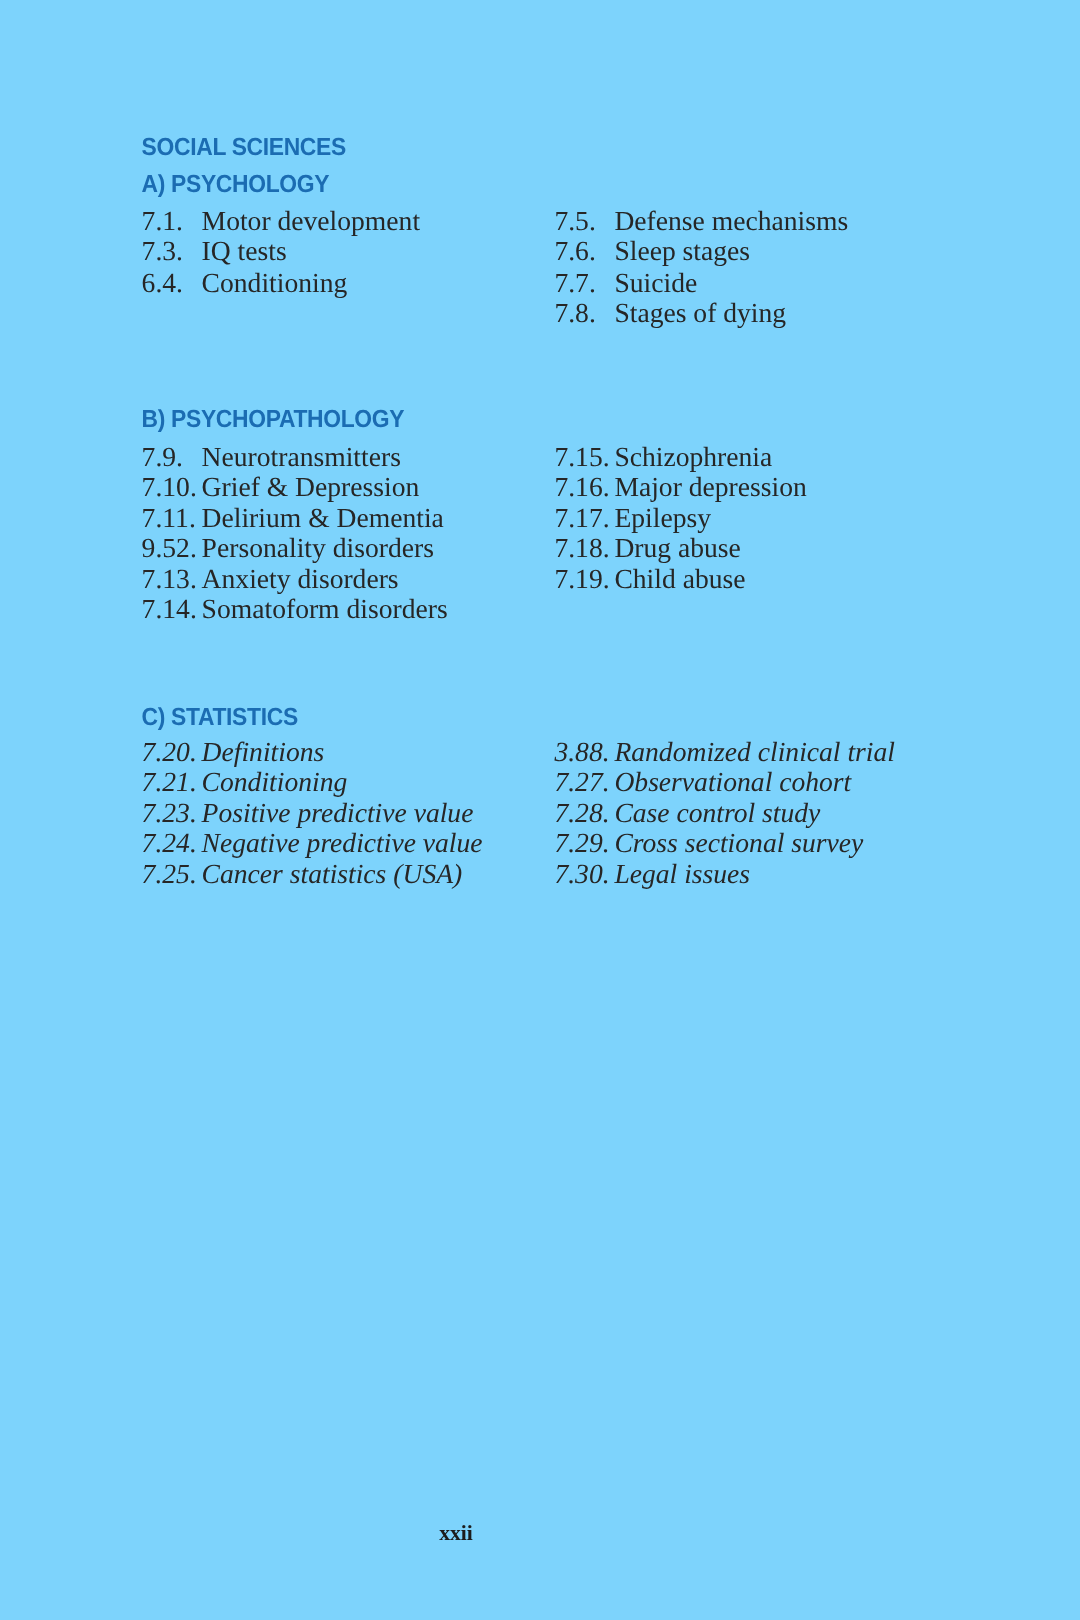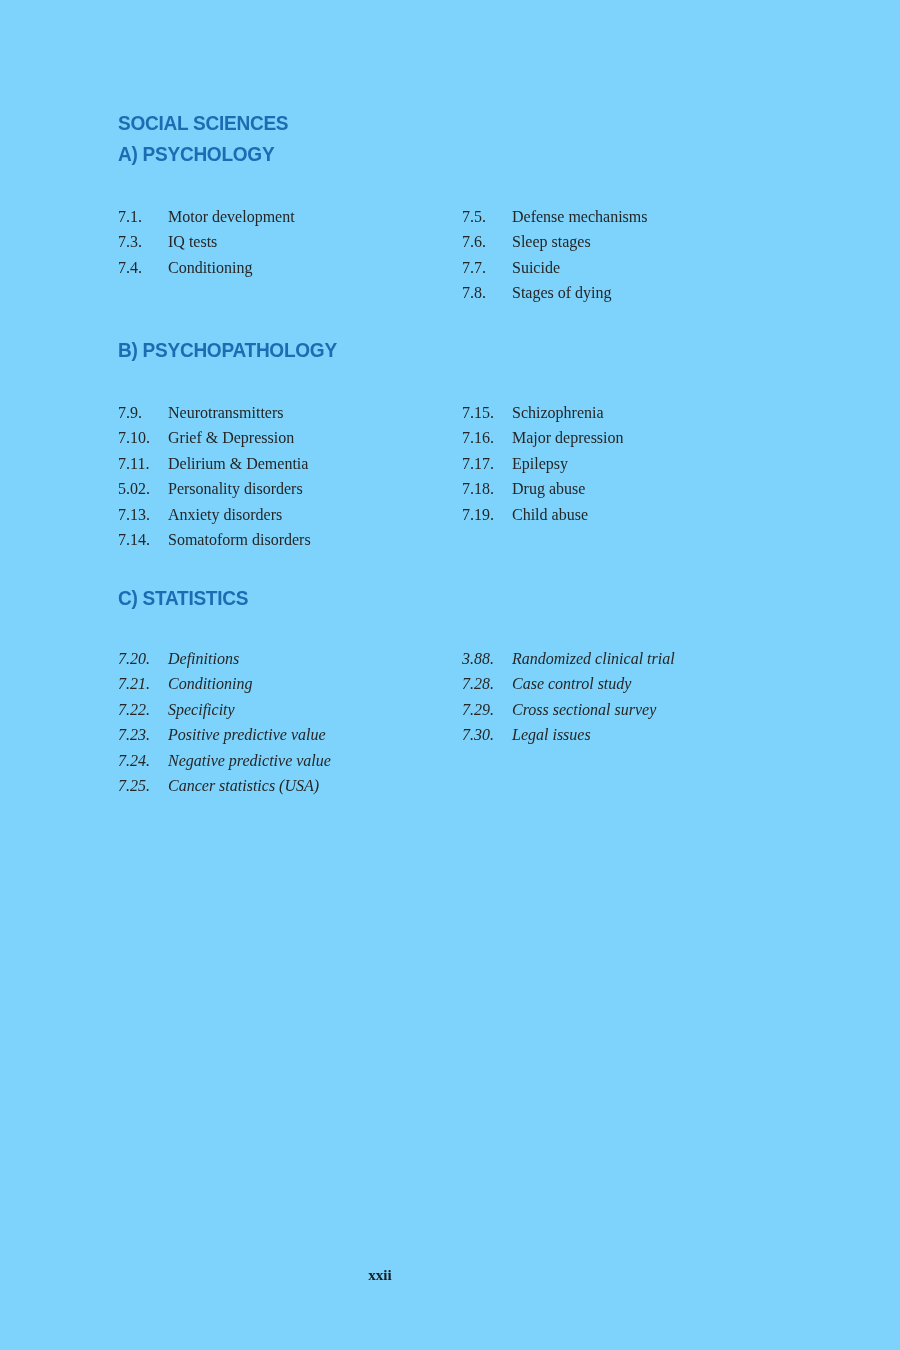--- a/index.html
+++ b/index.html
@@ -30,95 +30,94 @@
     transform: scaleX(0.93);
     transform-origin: 0 50%;
   }
   .part-title { top: 112px; }
   #secA-heading { top: 143px; }
   #secB-heading { top: 339px; }
   #secC-heading { top: 587px; }
 
   .toc-col {
     position: absolute;
-    font-size: 16px;
+    font-size: 23px;
     line-height: 25.4px;
     white-space: nowrap;
-    margin-top: 32px;
   }
   .col-left  { left: 118px; }
   .col-right { left: 462px; }
   #secA-left, #secA-right { top: 172px; }
   #secB-left, #secB-right { top: 368px; }
   #secC-left, #secC-right { top: 614px; font-style: italic; }
 
   .row .num {
     display: inline-block;
     width: 50px;
   }
   .page-number {
     position: absolute;
     left: 0;
     top: 1267px;
     width: 760px;
     text-align: center;
     font-family: "Liberation Serif", serif;
     font-weight: 700;
-    font-size: 15px;
+    font-size: 18px;
     color: #1c1c1c;
   }
 </style>
 </head>
 <body>
 
 <div class="page">
 
   <h1 class="part-title">SOCIAL SCIENCES</h1>
 
   <h2 class="sec-heading" id="secA-heading">A) PSYCHOLOGY</h2>
   <div class="toc-col col-left" id="secA-left">
       <div class="row"><span class="num">7.1.</span><span class="label">Motor development</span></div>
       <div class="row"><span class="num">7.3.</span><span class="label">IQ tests</span></div>
-      <div class="row"><span class="num">7.4.</span><span class="label">Conditioning</span></div>
+      <div class="row"><span class="num">6.4.</span><span class="label">Conditioning</span></div>
     </div>
   <div class="toc-col col-right" id="secA-right">
       <div class="row"><span class="num">7.5.</span><span class="label">Defense mechanisms</span></div>
       <div class="row"><span class="num">7.6.</span><span class="label">Sleep stages</span></div>
       <div class="row"><span class="num">7.7.</span><span class="label">Suicide</span></div>
       <div class="row"><span class="num">7.8.</span><span class="label">Stages of dying</span></div>
     </div>
 
   <h2 class="sec-heading" id="secB-heading">B) PSYCHOPATHOLOGY</h2>
   <div class="toc-col col-left" id="secB-left">
       <div class="row"><span class="num">7.9.</span><span class="label">Neurotransmitters</span></div>
       <div class="row"><span class="num">7.10.</span><span class="label">Grief &amp; Depression</span></div>
       <div class="row"><span class="num">7.11.</span><span class="label">Delirium &amp; Dementia</span></div>
-      <div class="row"><span class="num">5.02.</span><span class="label">Personality disorders</span></div>
+      <div class="row"><span class="num">9.52.</span><span class="label">Personality disorders</span></div>
       <div class="row"><span class="num">7.13.</span><span class="label">Anxiety disorders</span></div>
       <div class="row"><span class="num">7.14.</span><span class="label">Somatoform disorders</span></div>
     </div>
   <div class="toc-col col-right" id="secB-right">
       <div class="row"><span class="num">7.15.</span><span class="label">Schizophrenia</span></div>
       <div class="row"><span class="num">7.16.</span><span class="label">Major depression</span></div>
       <div class="row"><span class="num">7.17.</span><span class="label">Epilepsy</span></div>
       <div class="row"><span class="num">7.18.</span><span class="label">Drug abuse</span></div>
       <div class="row"><span class="num">7.19.</span><span class="label">Child abuse</span></div>
     </div>
 
   <h2 class="sec-heading" id="secC-heading">C) STATISTICS</h2>
   <div class="toc-col col-left" id="secC-left">
       <div class="row"><span class="num">7.20.</span><span class="label">Definitions</span></div>
       <div class="row"><span class="num">7.21.</span><span class="label">Conditioning</span></div>
-      <div class="row"><span class="num">7.22.</span><span class="label">Specificity</span></div>
       <div class="row"><span class="num">7.23.</span><span class="label">Positive predictive value</span></div>
       <div class="row"><span class="num">7.24.</span><span class="label">Negative predictive value</span></div>
       <div class="row"><span class="num">7.25.</span><span class="label">Cancer statistics (USA)</span></div>
     </div>
   <div class="toc-col col-right" id="secC-right">
       <div class="row"><span class="num">3.88.</span><span class="label">Randomized clinical trial</span></div>
+      <div class="row"><span class="num">7.27.</span><span class="label">Observational cohort</span></div>
       <div class="row"><span class="num">7.28.</span><span class="label">Case control study</span></div>
       <div class="row"><span class="num">7.29.</span><span class="label">Cross sectional survey</span></div>
       <div class="row"><span class="num">7.30.</span><span class="label">Legal issues</span></div>
     </div>
 
   <div class="page-number">xxii</div>
 
 </div>
 
 </body></html>

